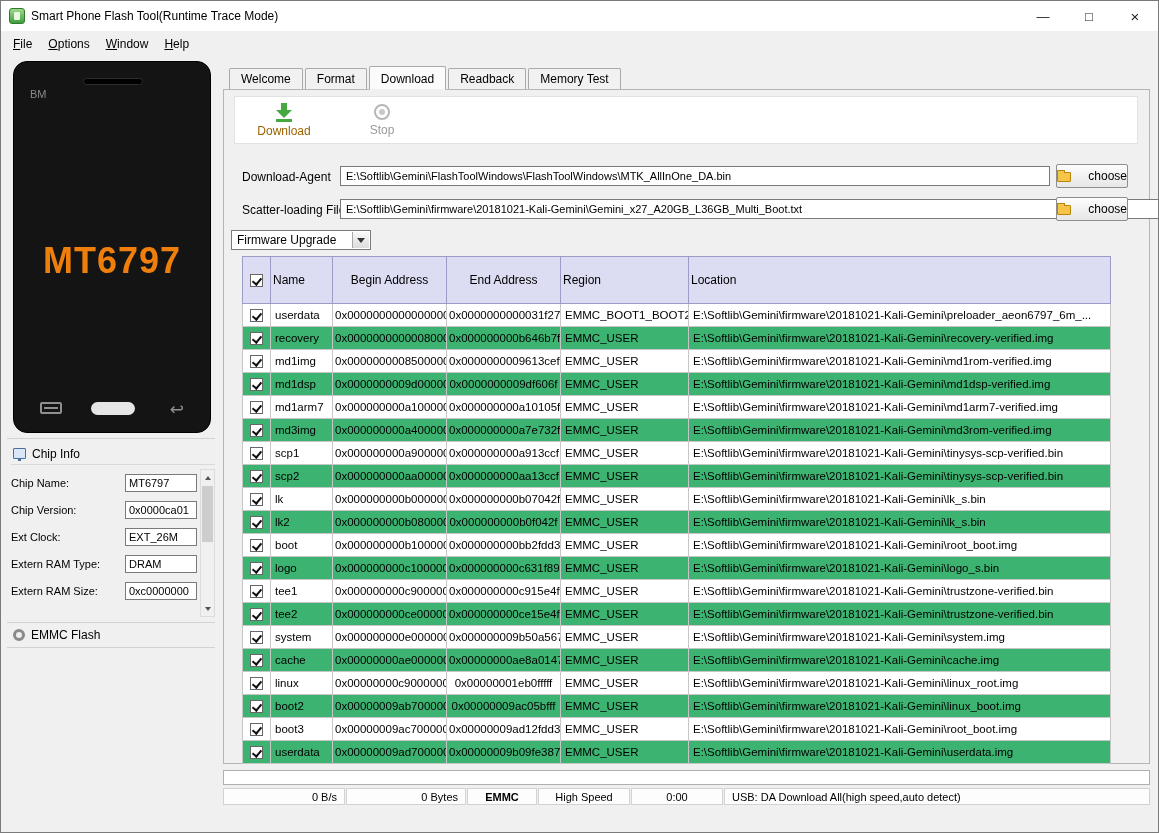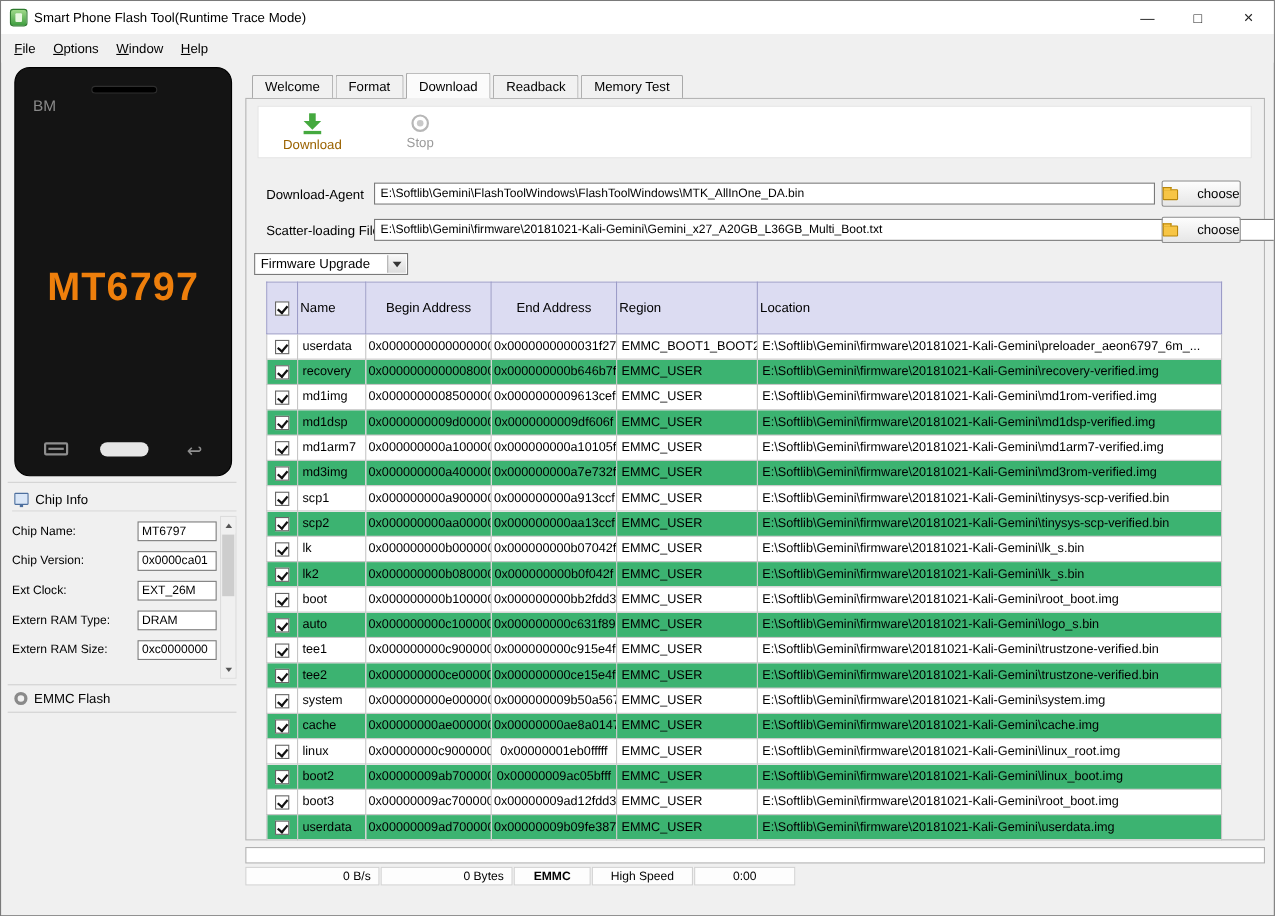--- a/index.html
+++ b/index.html
@@ -16,21 +16,21 @@
   .win-btn { width:46px; height:100%; display:flex; align-items:center; justify-content:center; font-size:13px; color:#222; }
   .win-btn.close { font-size:15px; }
 
   
   .menubar { height:26px; background:#f0f0f0; display:flex; align-items:center; padding-left:4px; }
   .menu-item { display:inline-block; padding:4px 8px; }
   .menu-item::first-letter { text-decoration:underline; }
 
   
   .phone { position:absolute; left:12px; top:60px; width:198px; height:372px; background:#141414; border:1px solid #000; border-radius:14px; }
-  .phone-badge { position:absolute; left:16px; top:26px; color:#8a8a8a; font-size:14px; }
+  .phone-badge { position:absolute; left:16px; top:26px; color:#8a8a8a; font-size:11px; }
   .phone-speaker { position:absolute; left:69px; top:16px; width:60px; height:7px; background:#000; border:1px solid #2e2e2e; border-radius:4px; }
   .phone-chip { position:absolute; left:0; right:0; top:178px; text-align:center; color:#ee7f0c; font-size:36px; font-weight:bold; letter-spacing:1px; }
   .phone-menu-icon { position:absolute; left:26px; bottom:18px; width:22px; height:12px; border:2px solid #8f8f8f; border-radius:2px; }
   .phone-menu-icon::after { content:""; position:absolute; left:2px; right:2px; top:3px; border-top:2px solid #8f8f8f; }
   .phone-home-btn { position:absolute; left:77px; bottom:17px; width:44px; height:13px; background:#e6e6e6; border-radius:7px; }
   .phone-back-icon { position:absolute; right:26px; bottom:12px; color:#8f8f8f; font-size:17px; }
 
   .left-divider1 { position:absolute; left:6px; top:437px; width:208px; border-top:1px solid #d2d2d2; }
   .left-divider2 { position:absolute; left:6px; top:621px; width:208px; border-top:1px solid #d2d2d2; }
   .left-divider3 { position:absolute; left:6px; top:646px; width:208px; border-top:1px solid #d2d2d2; }
@@ -350,21 +350,21 @@
             <tr>
               <td class="c-check"><span class="checkbox checked"></span></td>
               <td class="c-name">boot</td>
               <td class="c-begin">0x000000000b100000</td>
               <td class="c-end">0x000000000bb2fdd3</td>
               <td class="c-region">EMMC_USER</td>
               <td class="c-location">E:\Softlib\Gemini\firmware\20181021-Kali-Gemini\root_boot.img</td>
             </tr>
             <tr class="hl">
               <td class="c-check"><span class="checkbox checked"></span></td>
-              <td class="c-name">auto</td>
+              <td class="c-name">logo</td>
               <td class="c-begin">0x000000000c100000</td>
               <td class="c-end">0x000000000c631f89</td>
               <td class="c-region">EMMC_USER</td>
               <td class="c-location">E:\Softlib\Gemini\firmware\20181021-Kali-Gemini\logo_s.bin</td>
             </tr>
             <tr>
               <td class="c-check"><span class="checkbox checked"></span></td>
               <td class="c-name">tee1</td>
               <td class="c-begin">0x000000000c900000</td>
               <td class="c-end">0x000000000c915e4f</td>
@@ -432,15 +432,16 @@
     </div>
   </div>
 
   <div class="progress-bar"></div>
   <div class="status-bar">
     <div class="seg seg-speed">0 B/s</div>
     <div class="seg seg-bytes">0 Bytes</div>
     <div class="seg seg-storage">EMMC</div>
     <div class="seg seg-hispeed">High Speed</div>
     <div class="seg seg-time">0:00</div>
+    <div class="seg seg-usb">USB: DA Download All(high speed,auto detect)</div>
   </div>
 
 </div>
 
 </body></html>

